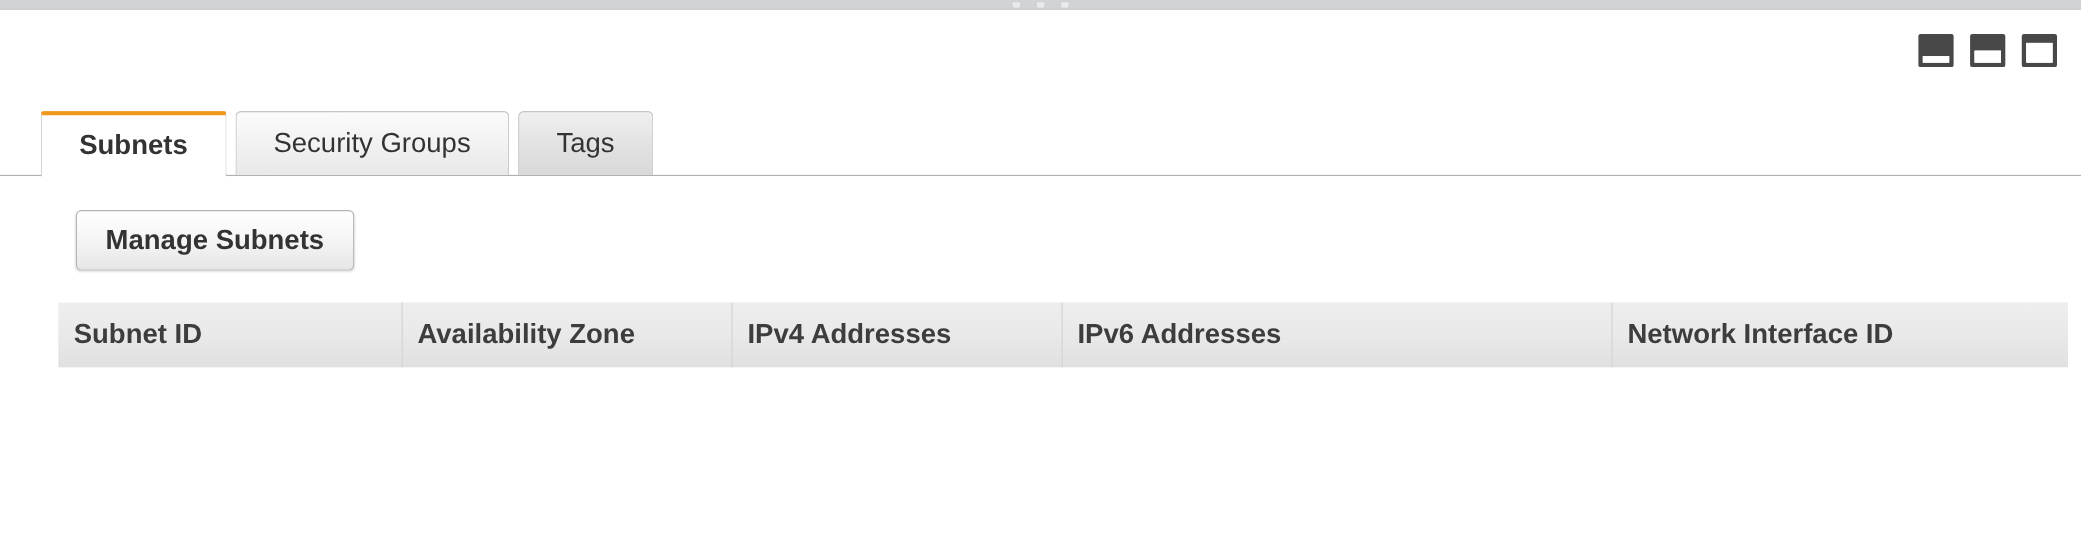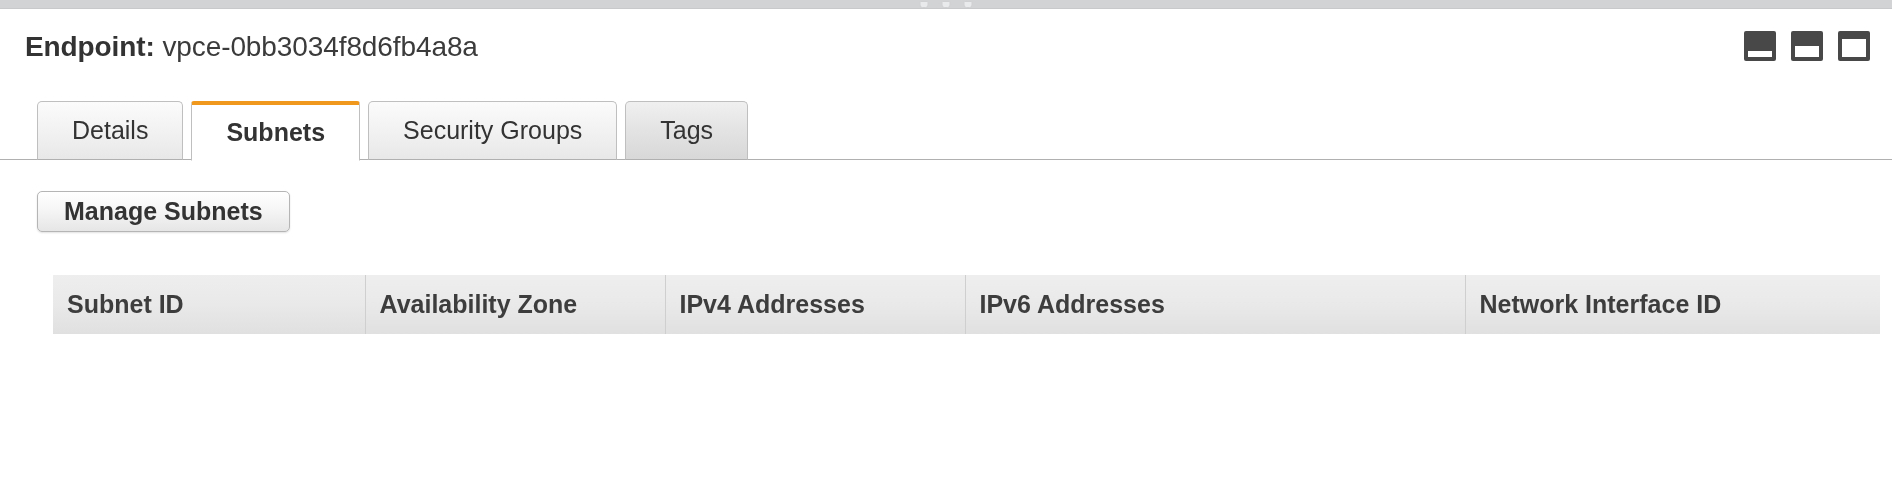--- a/index.html
+++ b/index.html
@@ -138,23 +138,23 @@
   
   .action-bar {
     position: absolute;
     top: 160px; left: 0;
     width: 1892px;
     height: 107px;
     background: #ffffff;
   }
   .btn {
     position: absolute;
-    left: 37px;
+    left: 69px;
     top: 31px;
-    height: 41px;
+    height: 55px;
     padding: 0 26px;
     display: flex;
     align-items: center;
     font-size: 25px;
     font-weight: bold;
     color: #333333;
     background: linear-gradient(to bottom, #ffffff 0%, #f7f7f7 40%, #e6e6e6 100%);
     border: 1px solid #b5b5b5;
     border-radius: 5px;
     box-shadow: 0 1px 2px rgba(0,0,0,0.12);
@@ -220,41 +220,36 @@
 
 <div class="drag-bar">
   <div class="drag-dots">
     <i></i>
     <i></i>
     <i></i>
   </div>
 </div>
 
 <div class="panel-header">
-  <div class="endpoint-line">
-    <span class="endpoint-label">Endpoint:</span>
-    <span class="endpoint-value">vpce-0bb3034f8d6fb4a8a</span>
-  </div>
 
   <div class="size-controls">
     <div class="size-btn small">
         <span class="inner"></span>
       </div>
     <div class="size-btn medium">
         <span class="inner"></span>
       </div>
     <div class="size-btn large">
         <span class="inner"></span>
       </div>
   </div>
 </div>
 
 <div class="tab-strip">
   <div class="tabs">
-    <div class="tab">Details</div>
     <div class="tab active">Subnets</div>
     <div class="tab">Security Groups</div>
     <div class="tab hovered">Tags</div>
   </div>
 </div>
 
 <div class="action-bar">
   <div class="btn">Manage Subnets</div>
 </div>
 

